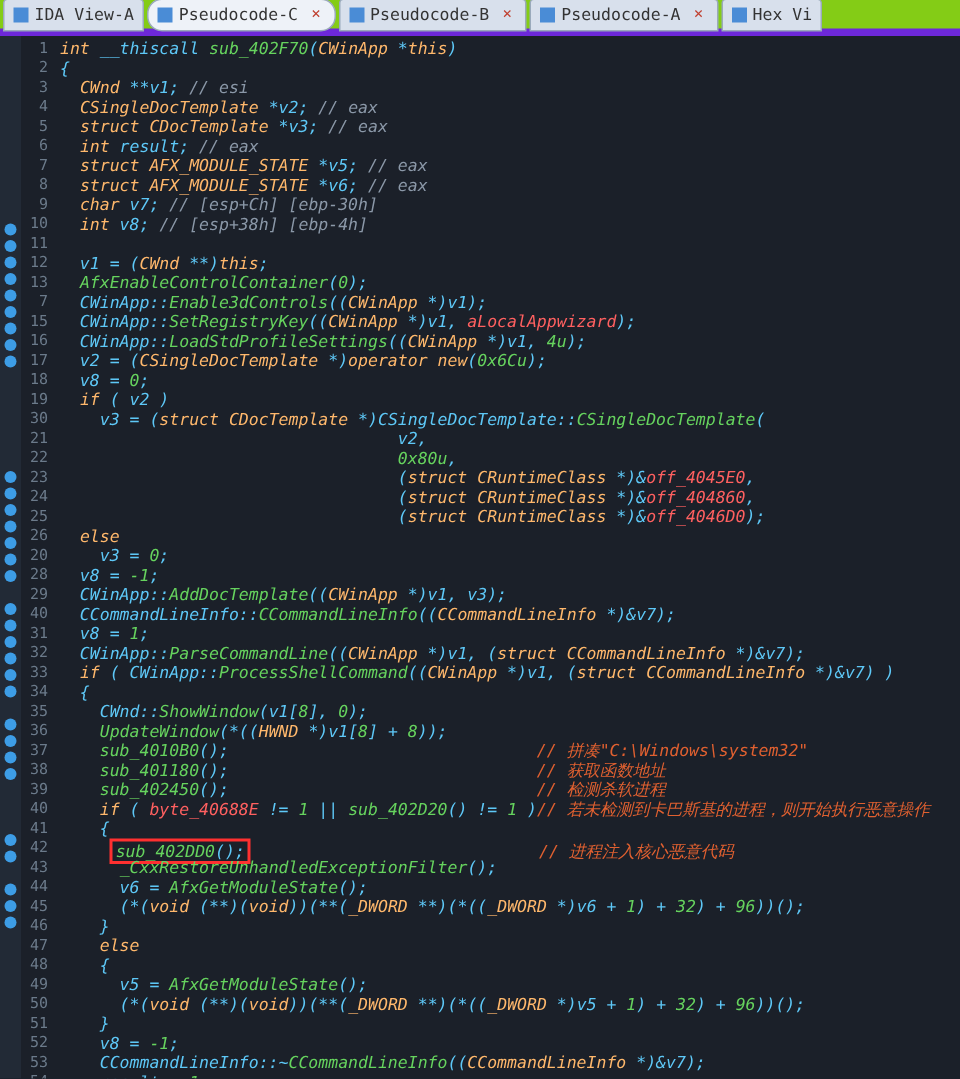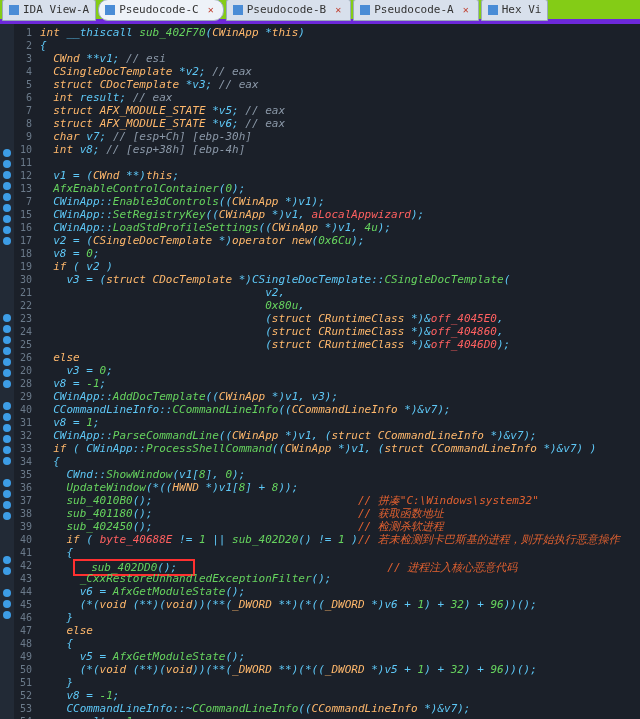--- a/index.html
+++ b/index.html
@@ -85,21 +85,21 @@
   overflow: hidden;
 }
 .code .kw { color: #ffb86c; }
 .code .t  { color: #ffb86c; }
 .code .n  { color: #66d35e; }
 .code .s  { color: #ff6060; text-align: right; }
 .code .c  { color: #8b98a8; }
 .code .c2 { color: #e06030; }
 .hl {
   border: 2px solid #ff3030;
-  padding: 0 16px;
+  padding: 0 2px;
   display: inline-block;
 }
 .ln { display: block; height: 13px; font-style: italic; }
 </style>
 </head>
 <body>
 
 <div class="tabbar">
   <div class="tab">
     <span class="tab-icon blue"></span>

